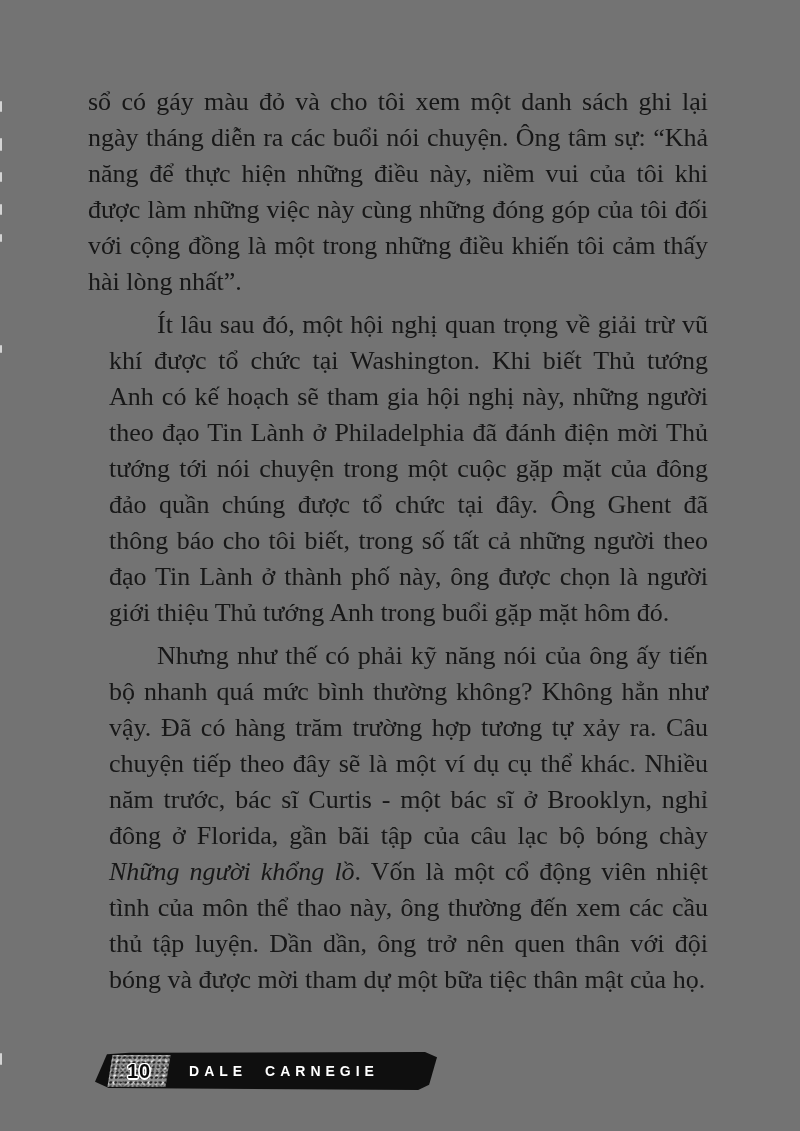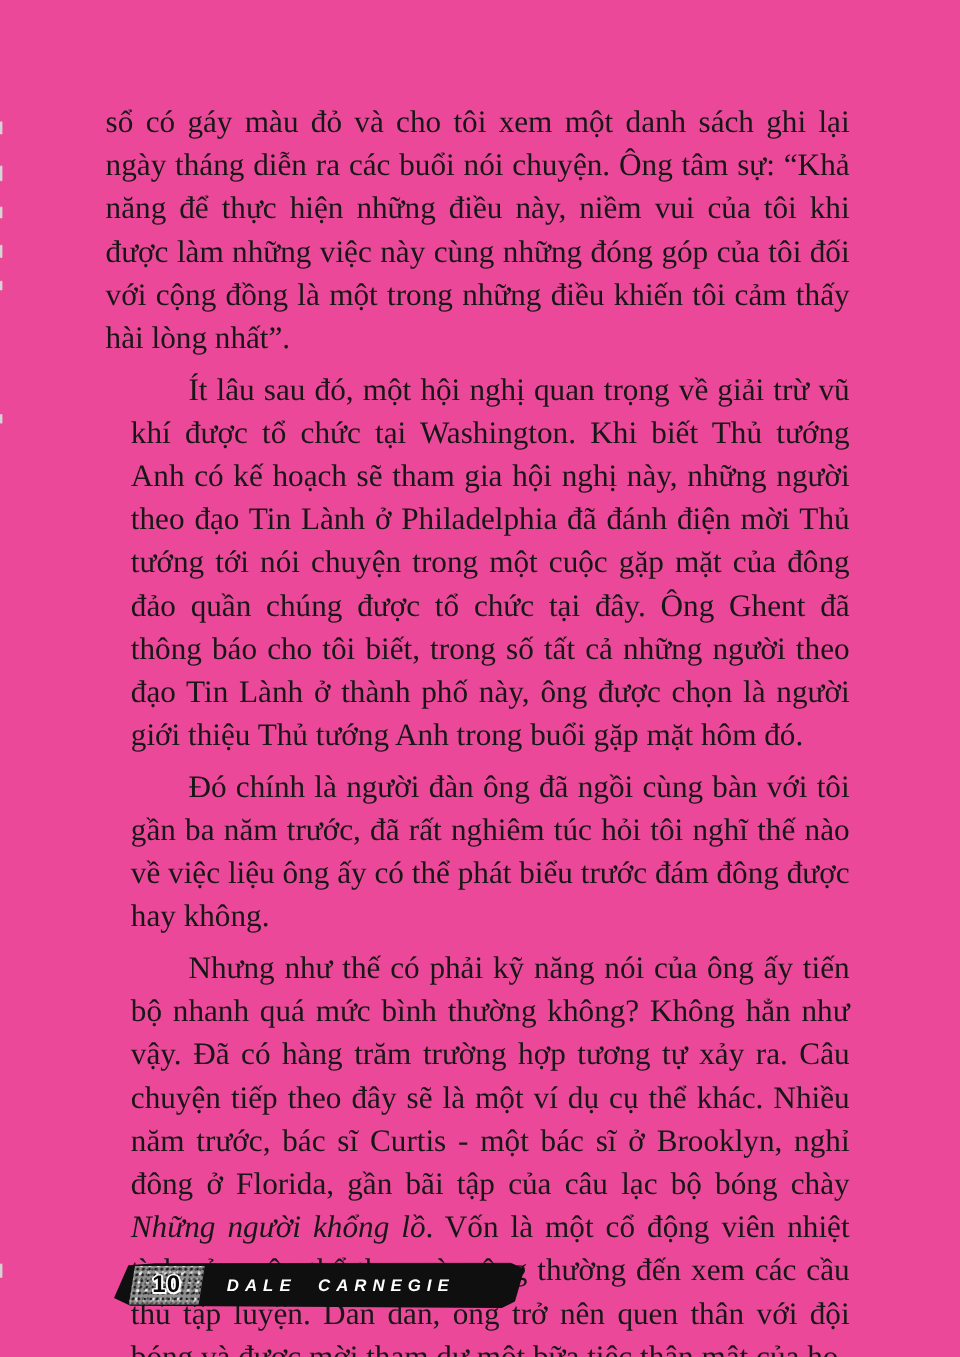--- a/index.html
+++ b/index.html
@@ -4,21 +4,21 @@
 <style>
   html, body {
     margin: 0;
     padding: 0;
     background: #ffffff;
   }
   .page {
     position: relative;
     width: 800px;
     height: 1131px;
-    background: #ec4899;
+    background: #737373;
     overflow: hidden;
   }
   .text-column {
     position: absolute;
     left: 88px;
     top: 84px;
     width: 620px;
     font-family: "Liberation Serif", serif;
     font-size: 26px;
     line-height: 36px;
@@ -91,40 +91,38 @@
     top: 11px;
     width: 210px;
     text-align: center;
     font-family: "Liberation Sans", sans-serif;
     font-weight: bold;
     font-size: 14px;
     letter-spacing: 5px;
     word-spacing: 9px;
     color: #ffffff;
     white-space: nowrap;
-    font-style: italic;
   }
 </style>
 </head>
 <body>
 
 <div class="page">
 
   <span class="edge-mark" style="top:101px;height:11px;"></span>
   <span class="edge-mark" style="top:138px;height:13px;"></span>
   <span class="edge-mark" style="top:172px;height:10px;"></span>
   <span class="edge-mark" style="top:204px;height:11px;"></span>
   <span class="edge-mark" style="top:234px;height:8px;"></span>
   <span class="edge-mark" style="top:345px;height:8px;"></span>
   <span class="edge-mark" style="top:1053px;height:12px;"></span>
 
   <div class="text-column">
     <p class="para">sổ có gáy màu đỏ và cho tôi xem một danh sách ghi lại ngày tháng diễn ra các buổi nói chuyện. Ông tâm sự: “Khả năng để thực hiện những điều này, niềm vui của tôi khi được làm những việc này cùng những đóng góp của tôi đối với cộng đồng là một trong những điều khiến tôi cảm thấy hài lòng nhất”.</p>
     <p class="para indent">Ít lâu sau đó, một hội nghị quan trọng về giải trừ vũ khí được tổ chức tại Washington. Khi biết Thủ tướng Anh có kế hoạch sẽ tham gia hội nghị này, những người theo đạo Tin Lành ở Philadelphia đã đánh điện mời Thủ tướng tới nói chuyện trong một cuộc gặp mặt của đông đảo quần chúng được tổ chức tại đây. Ông Ghent đã thông báo cho tôi biết, trong số tất cả những người theo đạo Tin Lành ở thành phố này, ông được chọn là người giới thiệu Thủ tướng Anh trong buổi gặp mặt hôm đó.</p>
-    <p class="para indent">Đó chính là người đàn ông đã ngồi cùng bàn với tôi gần ba năm trước, đã rất nghiêm túc hỏi tôi nghĩ thế nào về việc liệu ông ấy có thể phát biểu trước đám đông được hay không.</p>
     <p class="para indent"><span>Nhưng như thế có phải kỹ năng nói của ông ấy tiến bộ nhanh quá mức bình thường không? Không hẳn như vậy. Đã có hàng trăm trường hợp tương tự xảy ra. Câu chuyện tiếp theo đây sẽ là một ví dụ cụ thể khác. Nhiều năm trước, bác sĩ Curtis - một bác sĩ ở Brooklyn, nghỉ đông ở Florida, gần bãi tập của câu lạc bộ bóng chày </span><em>Những người khổng lồ</em><span>. Vốn là một cổ động viên nhiệt tình của môn thể thao này, ông thường đến xem các cầu thủ tập luyện. Dần dần, ông trở nên quen thân với đội bóng và được mời tham dự một bữa tiệc thân mật của họ.</span></p>
   </div>
 
   <div class="footer-bar">
     <div class="page-number-patch">
       <span class="page-number">10</span>
     </div>
     <div class="author">DALE CARNEGIE</div>
   </div>
 

